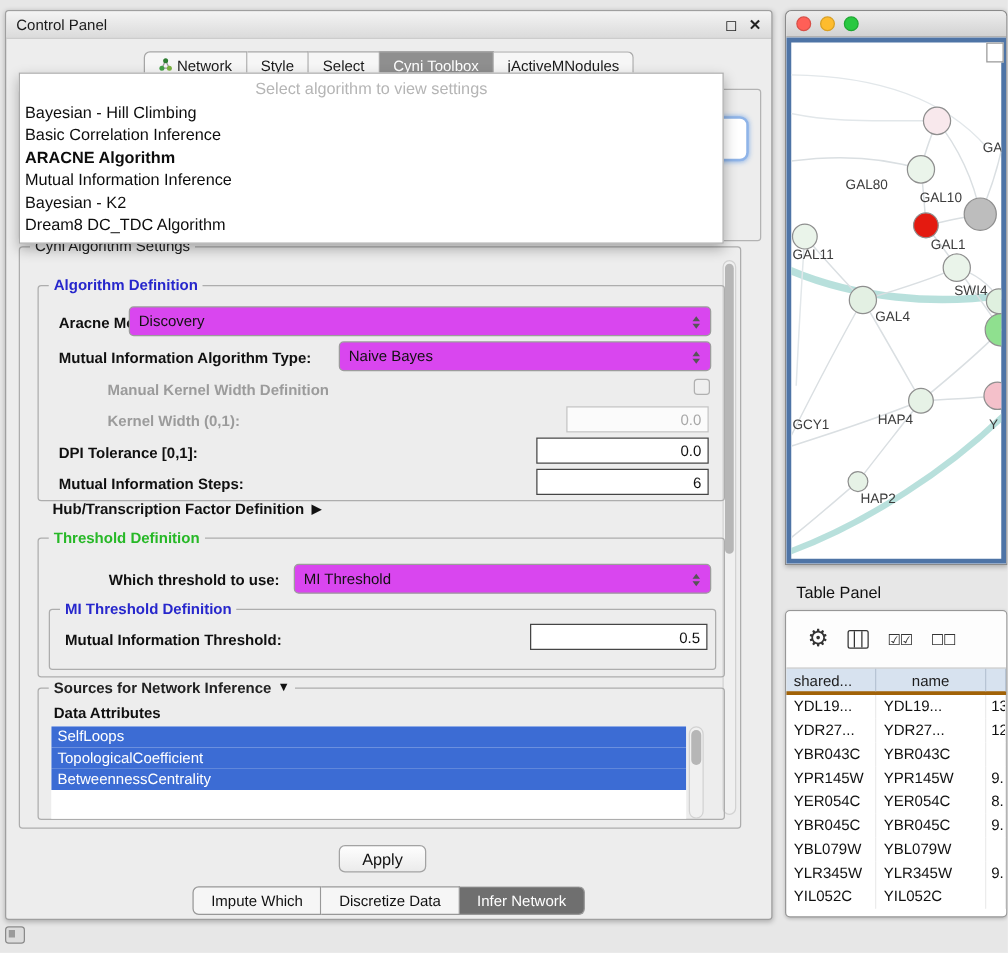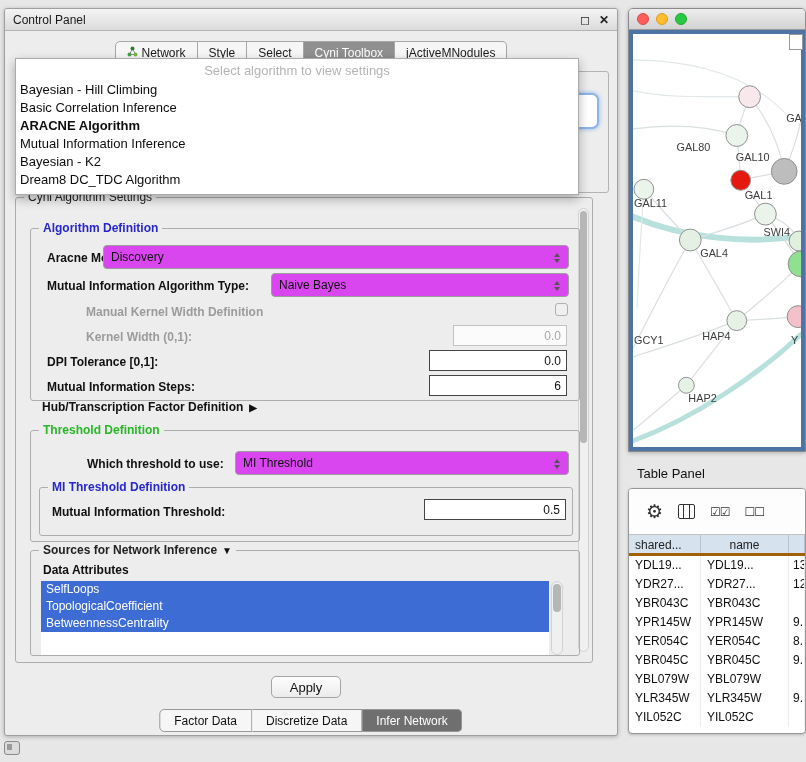--- a/index.html
+++ b/index.html
@@ -269,21 +269,21 @@
 
       <div class="v-scrollbar" style="left:520px; top:30px; width:12px; height:74px;">
         <div class="thumb" style="top:2px; height:28px;"></div>
       </div>
     </div>
   </div>
 
   <div class="apply-btn">Apply</div>
 
   <div class="bottom-tabs">
-    <div class="seg first">Factor Data</div>
+    <div class="seg first">Impute Which</div>
     <div class="seg">Discretize Data</div>
     <div class="seg last selected">Infer Network</div>
   </div>
 </div>
 
 <div class="network-window">
   <div class="nw-titlebar">
     <span class="light red"></span>
     <span class="light yellow"></span>
     <span class="light green"></span>

